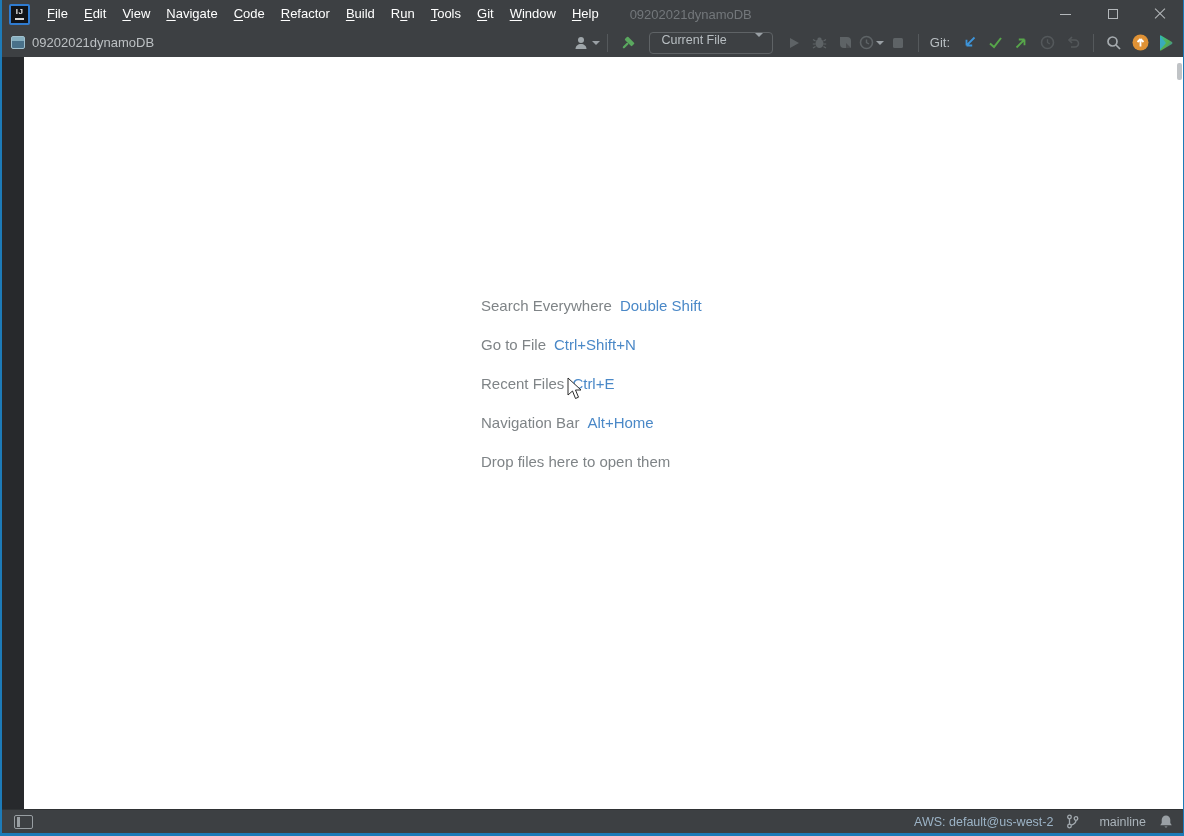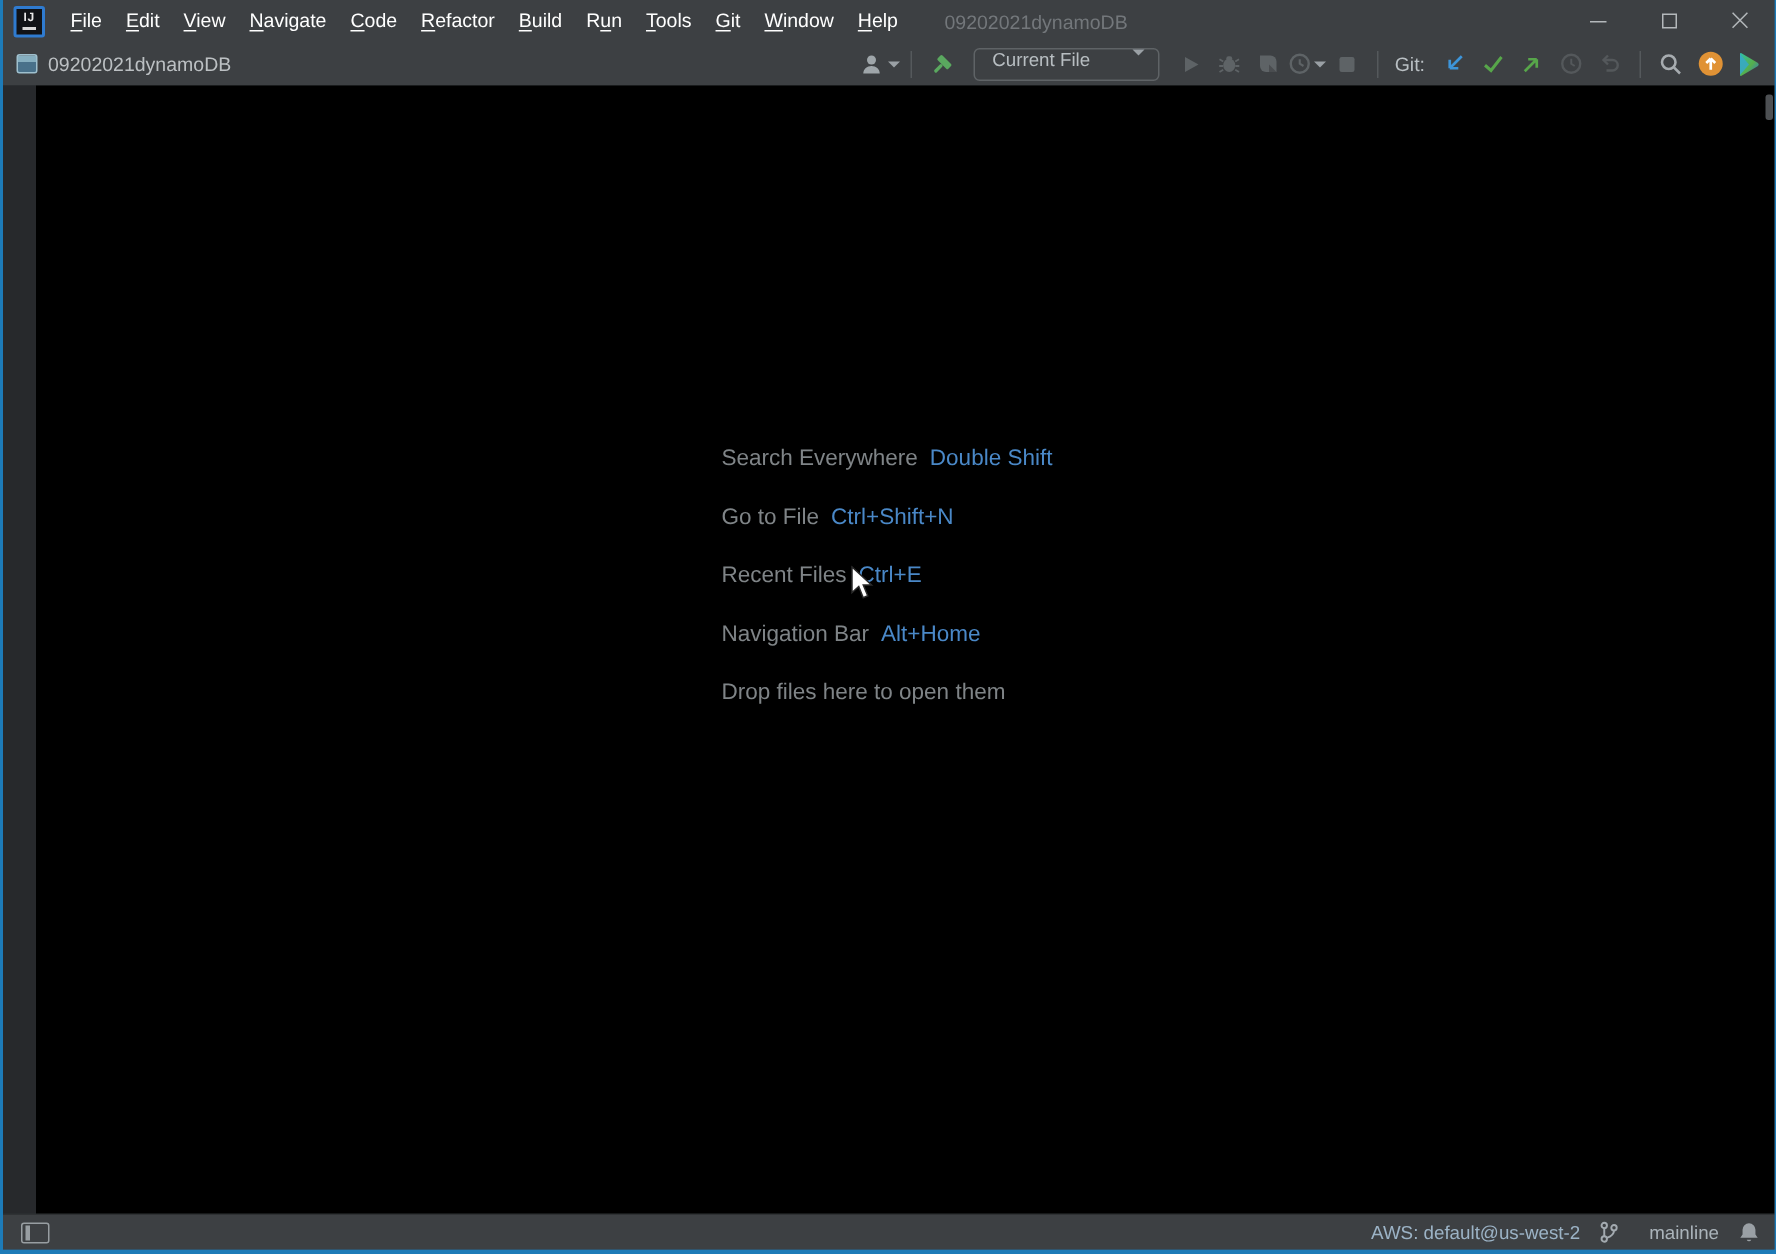--- a/index.html
+++ b/index.html
@@ -52,21 +52,21 @@
     display:flex; gap:26px; height:22px; padding:0 9px 0 11px;
     border:1px solid #5f6366; border-radius:4px; margin:0 8px;
     font-size:12.5px; color:#b8bec2;
   }
   .git-label { font-size:13px; color:#b9bfc3; margin:0 6px 0 4px; }
   svg.ic { display:block; }
 
   
   .main { position:relative; height:752px; display:flex; background:#2b2e30; }
   .tool-stripe-left { width:22px; background:#27292c; }
-  .editor { position:relative; flex:1; background:#000000; }
+  .editor { position:relative; flex:1; background:#ffffff; }
 
   .editor-hints { position:absolute; left:457px; top:240px; }
   .hint-row { display:flex; align-items:baseline; height:22px; margin-bottom:17px; font-size:15px; }
   .hint-label { color:#7f8487; margin-right:8px; }
   .hint-shortcut { color:#4a88c7; }
 
   .splitter-handle {
     position:absolute; right:1px; top:6px; width:5px; height:17px;
     background:#8d9297; opacity:.55; border-radius:2px;
   }

